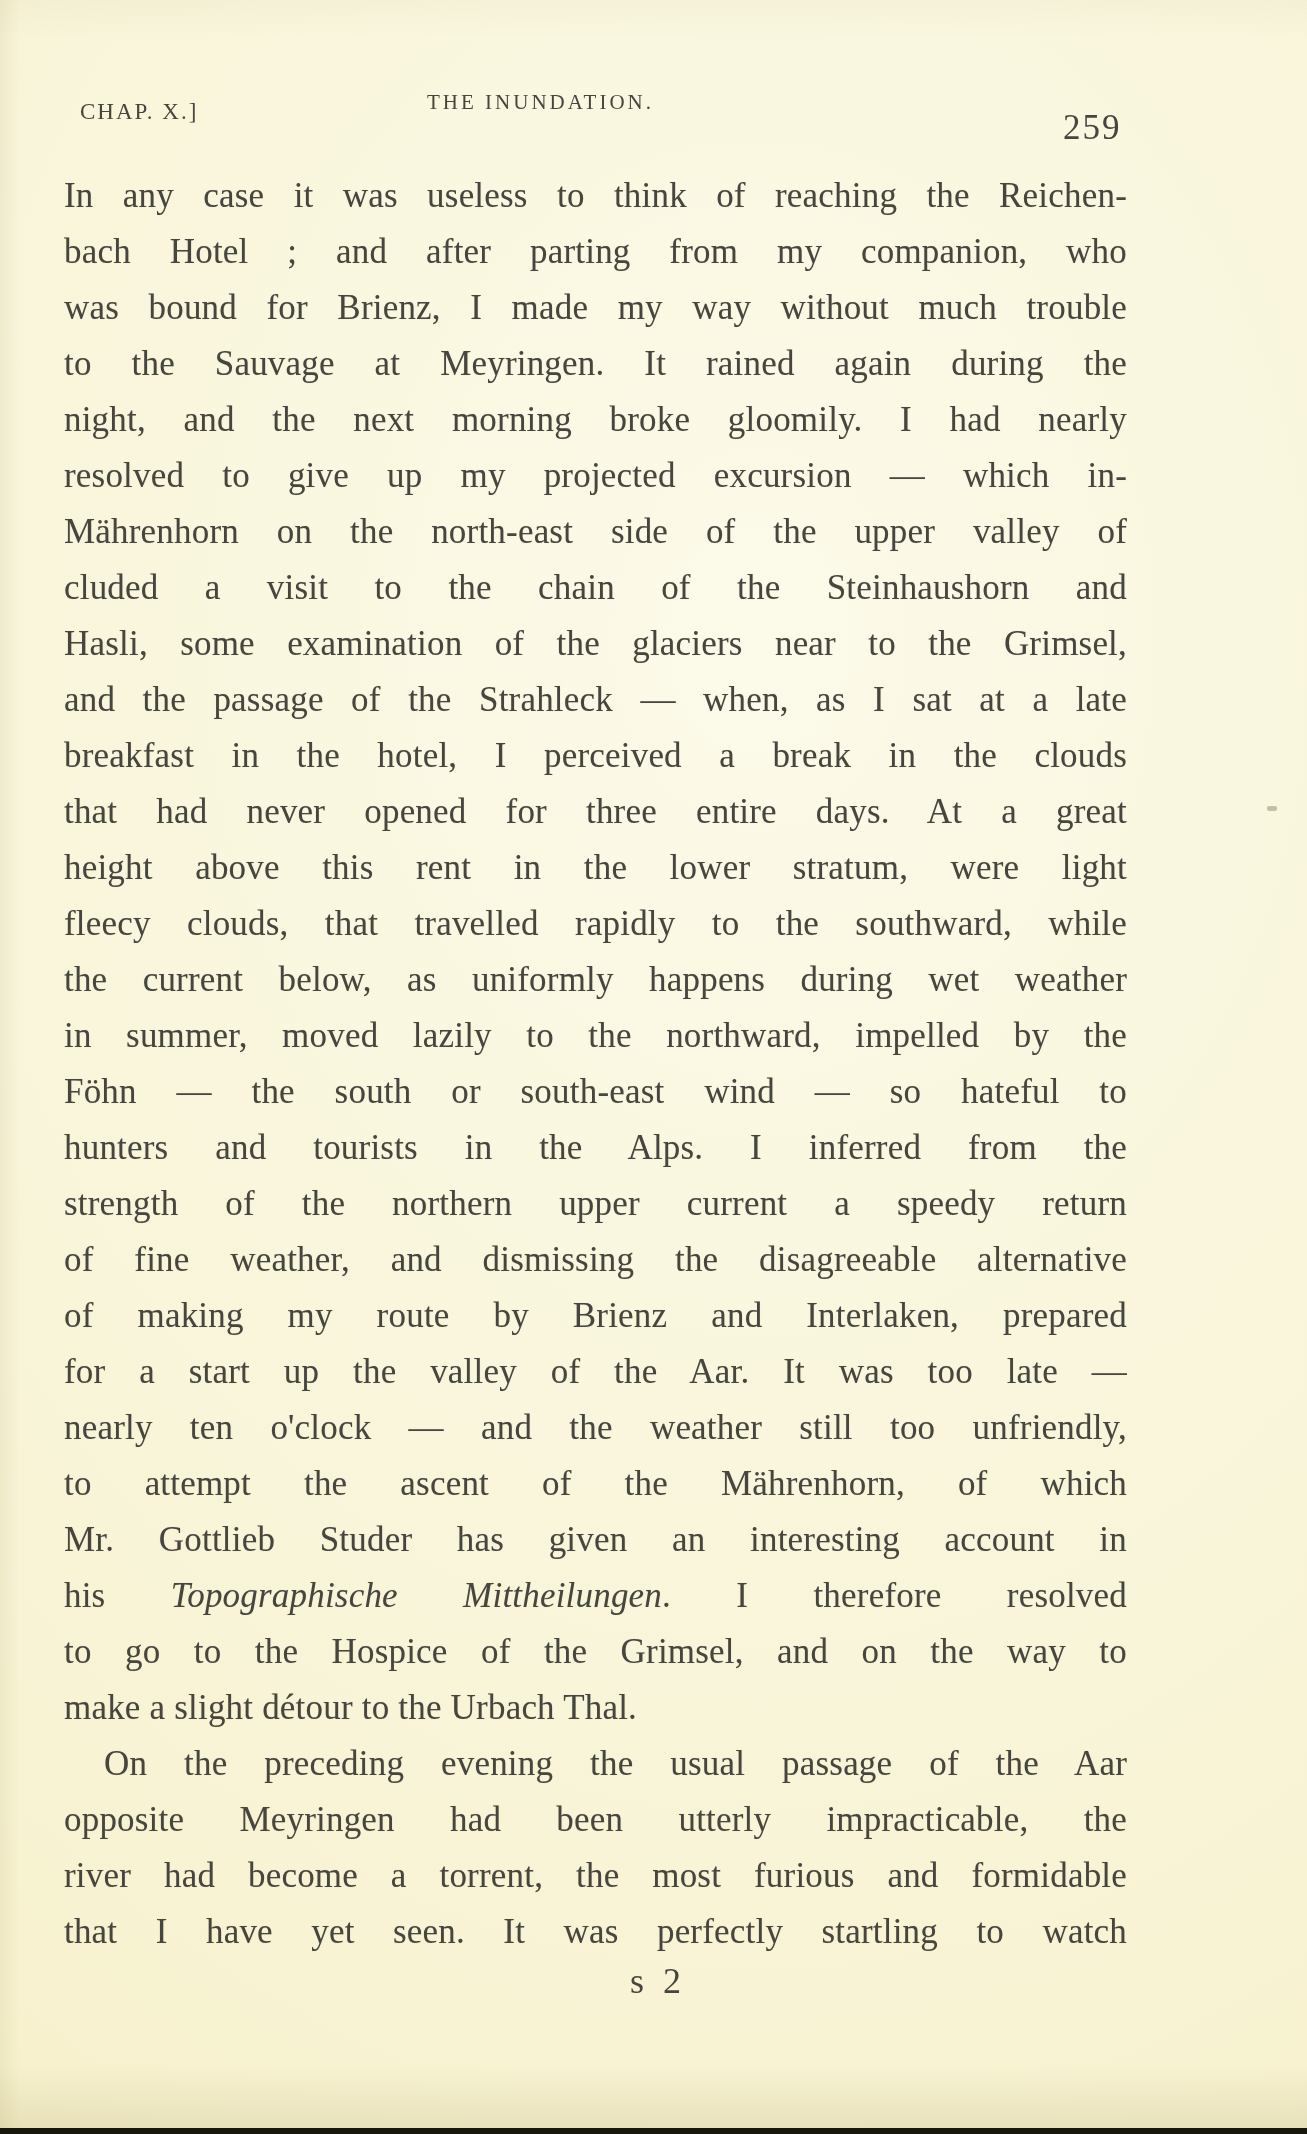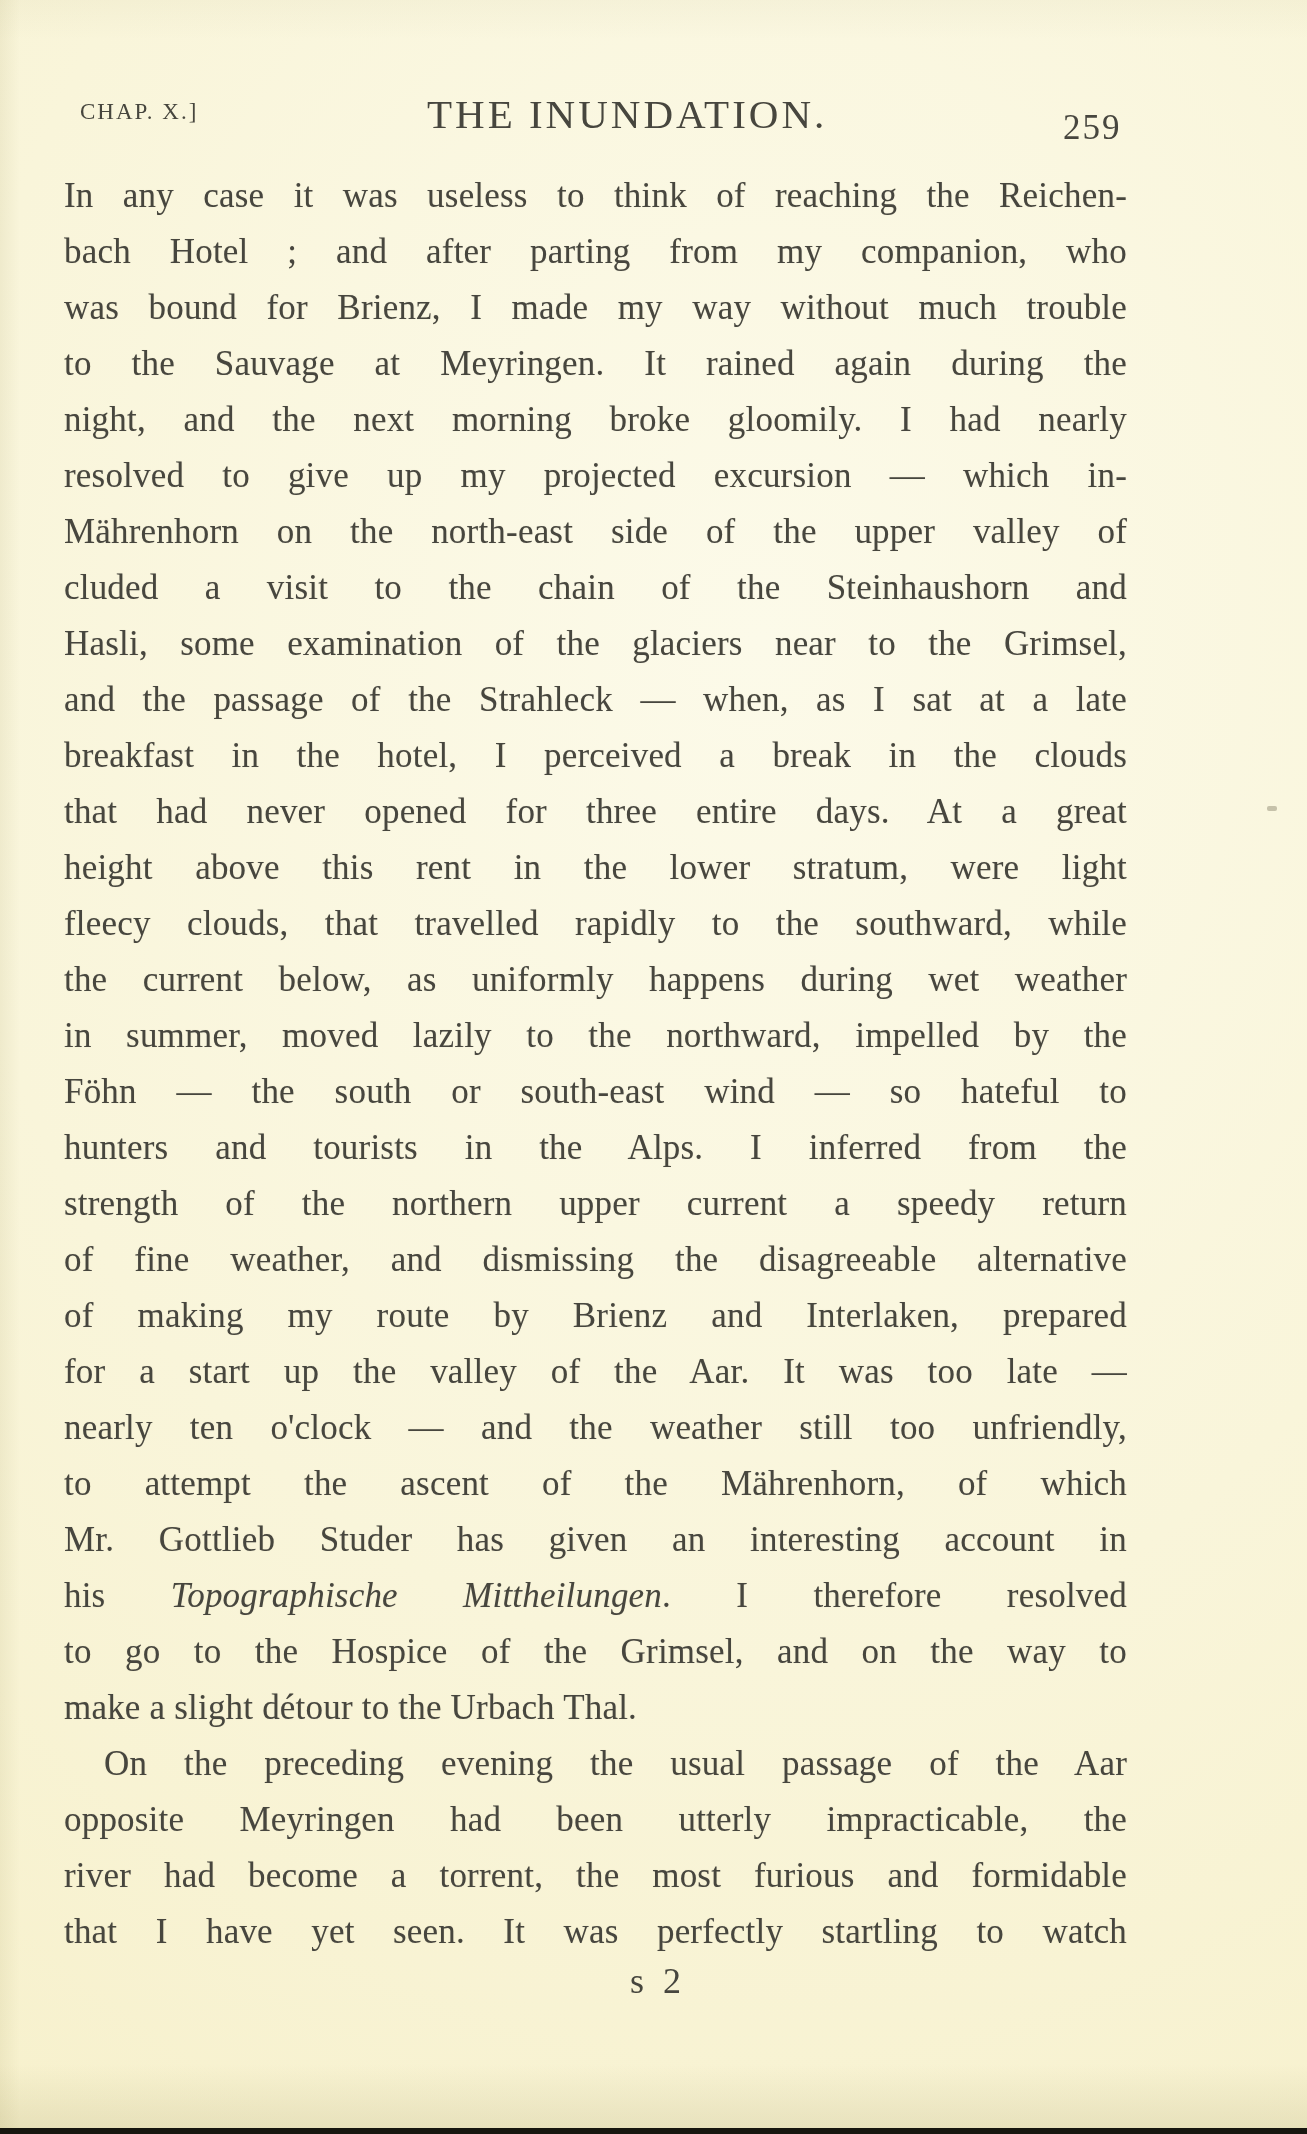--- a/index.html
+++ b/index.html
@@ -22,21 +22,21 @@
     background-color:var(--paper);
     color:var(--ink);
   }
   .running-head{position:absolute;top:0;left:0;right:0;height:160px;text-align:center;}
   .chap{
     position:absolute;left:80px;top:99px;
     font-size:23px;letter-spacing:2px;
   }
   .title{
     position:absolute;left:427px;top:90px;
-    font-size:41px;letter-spacing:3px;
+    font-size:21px;letter-spacing:3px;
   }
   .folio{
     position:absolute;left:1063px;top:108px;
     font-size:35px;letter-spacing:2px;
   }
   .body-text{
     position:absolute;left:64px;top:168px;width:1063px;
     font-size:35px;line-height:56px;
     letter-spacing:0.2px;
     text-shadow:0 0 1px rgba(70,69,61,0.18);

